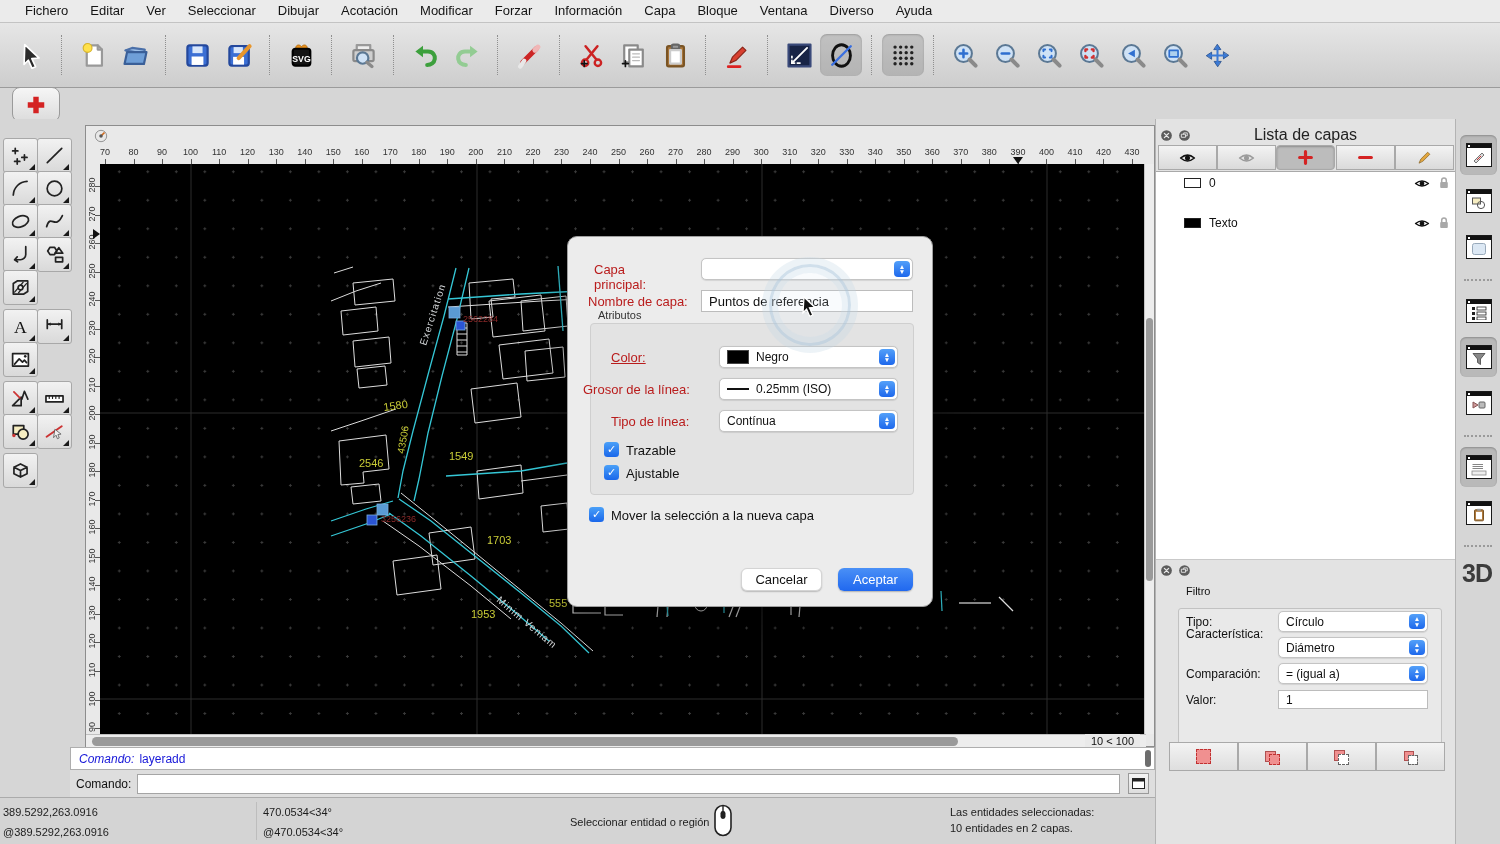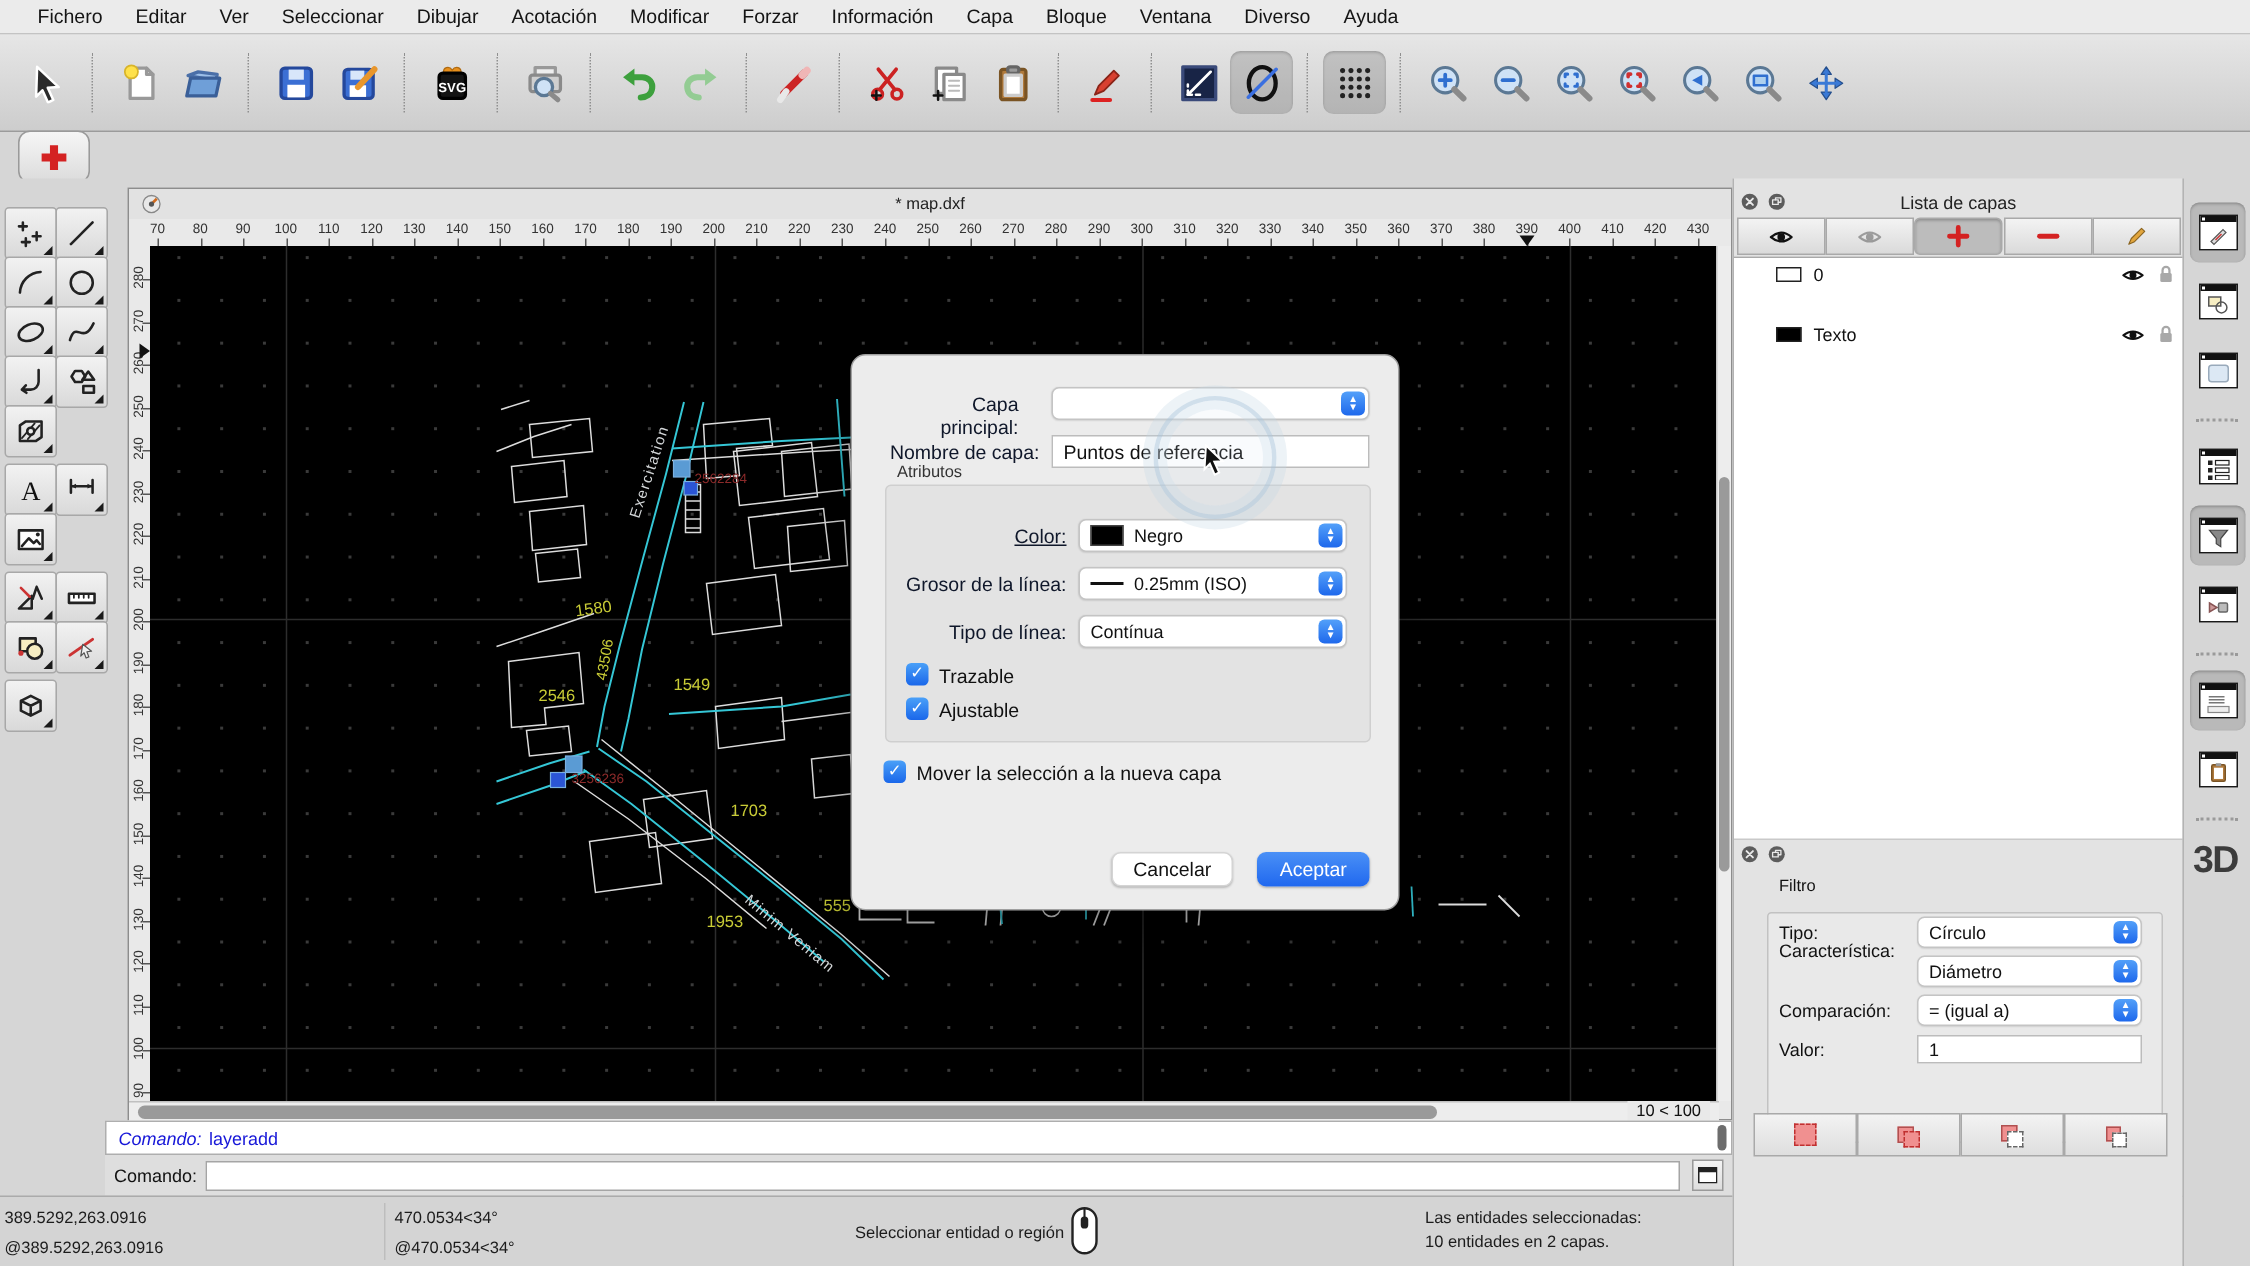--- a/index.html
+++ b/index.html
@@ -58,21 +58,21 @@
   #cmdrow{position:absolute;left:70px;top:770px;width:1085px;height:27px;background:#dedede;
     display:flex;align-items:center;padding:0 6px;box-sizing:border-box;font-size:12px;color:#111;}
   #cmdinput{flex:1;height:18px;background:#fff;border:1px solid #a5a5a5;margin-left:6px;margin-right:8px;}
   #cmdbtn{width:19px;height:19px;border:1px solid #9a9a9a;background:linear-gradient(#f4f4f4,#dddddd);display:flex;align-items:center;justify-content:center;}
   
   #statusbar{position:absolute;left:0;top:797px;width:1500px;height:47px;background:#d4d4d4;border-top:1px solid #ababab;box-sizing:border-box;font-size:11px;color:#1c1c1c;}
   .st-line{position:absolute;white-space:nowrap;}
   #st-div1{position:absolute;left:256px;top:4px;height:38px;border-left:1px solid #bdbdbd;}
   
   #rightpanels{position:absolute;left:1155px;top:119px;width:300px;height:725px;background:#e3e3e3;border-left:1px solid #b3b3b3;box-sizing:border-box;}
-  .pan-title{position:absolute;width:100%;height:20px;font-size:12px;color:#222;text-align:center;line-height:20px;}
+  .pan-title{position:absolute;width:100%;height:20px;font-size:16px;color:#222;text-align:center;line-height:20px;}
   .pan-ctl{position:absolute;width:13px;height:13px;top:3px;}
   .ltb-btn{position:absolute;top:26px;height:25px;border:1px solid #a9a9a9;background:linear-gradient(#f3f3f3,#dadada);
     display:flex;align-items:center;justify-content:center;box-sizing:border-box;}
   .ltb-btn.pressed{background:#bcbcbc;border-radius:4px;box-shadow:inset 0 1px 2px rgba(0,0,0,.25);}
   .ltb-btn svg{width:17px;height:17px;}
   #layerlist{position:absolute;left:0px;top:52px;width:300px;height:389px;background:#fff;border-top:1px solid #a9a9a9;border-bottom:1px solid #c9c9c9;box-sizing:border-box;}
   .layer-row{position:absolute;left:0;width:100%;height:20px;display:flex;align-items:center;font-size:12px;color:#111;}
   .layer-row.sel{background:#2a62d8;color:#fff;}
   .swatch{width:17px;height:10px;margin-left:28px;margin-right:8px;border:1px solid #222;box-sizing:border-box;}
   .row-ic{width:16px;height:16px;margin-left:6px;}
@@ -94,21 +94,21 @@
   .strip-btn.pressed{background:#b9b9b9;box-shadow:inset 0 1px 2px rgba(0,0,0,.25);}
   .win-icon{width:26px;height:24px;background:#fff;border:1.5px solid #1a1a1a;position:relative;box-sizing:border-box;}
   .win-bar{position:absolute;left:0;top:0;width:100%;height:4px;background:#111;}
   .win-bar::before{content:'';position:absolute;left:1px;top:1px;width:2px;height:2px;background:#fff;}
   .win-body{position:absolute;left:0;top:4px;right:0;bottom:0;display:flex;align-items:center;justify-content:center;}
   .strip-dots{position:absolute;left:8px;width:28px;border-top:2px dotted #9a9a9a;}
   #label3d{position:absolute;left:6px;font-size:25px;color:#3c3c3c;font-weight:bold;letter-spacing:-1px;}
   
   #dialog{position:absolute;left:567px;top:236px;width:366px;height:371px;background:#ececec;
     border:1px solid #9f9f9f;border-radius:10px;box-shadow:0 14px 34px rgba(0,0,0,.45);box-sizing:border-box;}
-  .dlg-label{position:absolute;font-size:13px;color:#0f172a;text-align:right;}
+  .dlg-label{position:absolute;font-size:13px;color:#b91c1c;}
   #dlg-group{position:absolute;left:22px;top:86px;width:322px;height:170px;background:#e3e3e3;border:1px solid #cfcfcf;border-radius:4px;}
   .checkbox{position:absolute;width:15px;height:15px;border-radius:3.5px;background:linear-gradient(#4aa0f8,#1a67ea);
     color:#fff;font-size:11px;line-height:15px;text-align:center;font-weight:bold;}
   .cb-label{position:absolute;font-size:13px;color:#111;}
   .dlg-btn{position:absolute;top:331px;height:23px;border-radius:6px;font-size:13px;display:flex;align-items:center;justify-content:center;box-sizing:border-box;}
   #btn-cancel{left:173px;width:81px;background:#fff;border:.5px solid #d4d4d4;box-shadow:0 1px 1.5px rgba(0,0,0,.22);color:#111;}
   #btn-ok{left:270px;width:75px;background:linear-gradient(#4a90f6,#2068ef);color:#fff;box-shadow:0 1px 1.5px rgba(0,0,0,.25);}
   .lineswatch{width:22px;height:2px;background:#111;margin-right:7px;}
   .colorswatch{width:20px;height:12px;background:#000;border:1px solid #444;margin-right:7px;}
   
@@ -430,21 +430,20 @@
       </svg>
     </div>
     <div class="pal-btn" style="left: 3px; top: 334px;">
       <svg viewBox="0 0 16 16" fill="none" stroke="#222" stroke-width="1.3" stroke-linecap="round" stroke-linejoin="round">
         <path d="M3 5.5 L8 3 L13 5.5 V10.5 L8 13 L3 10.5 Z M3 5.5 L8 8 L13 5.5 M8 8 V13"></path>
       </svg>
     </div>
   </div>
 
 <div id="drawwin">
-  <div id="dw-title">* map.dxf</div>
   <svg id="dw-logo" viewBox="0 0 16 16">
     <circle cx="8" cy="8" r="6.5" fill="#e8e8e8" stroke="#888"></circle>
       <path d="M8 8 L12 4" stroke="#d06a1e" stroke-width="2"></path>
       <circle cx="8" cy="8" r="2" fill="#555"></circle>
   </svg>
   <div id="hruler">
       <span class="rlabel" style="left: 7px;">70</span>
       <span class="rtick" style="left: 19px;"></span>
       <span class="rlabel" style="left: 35.528px;">80</span>
       <span class="rtick" style="left: 47.528px;"></span>

